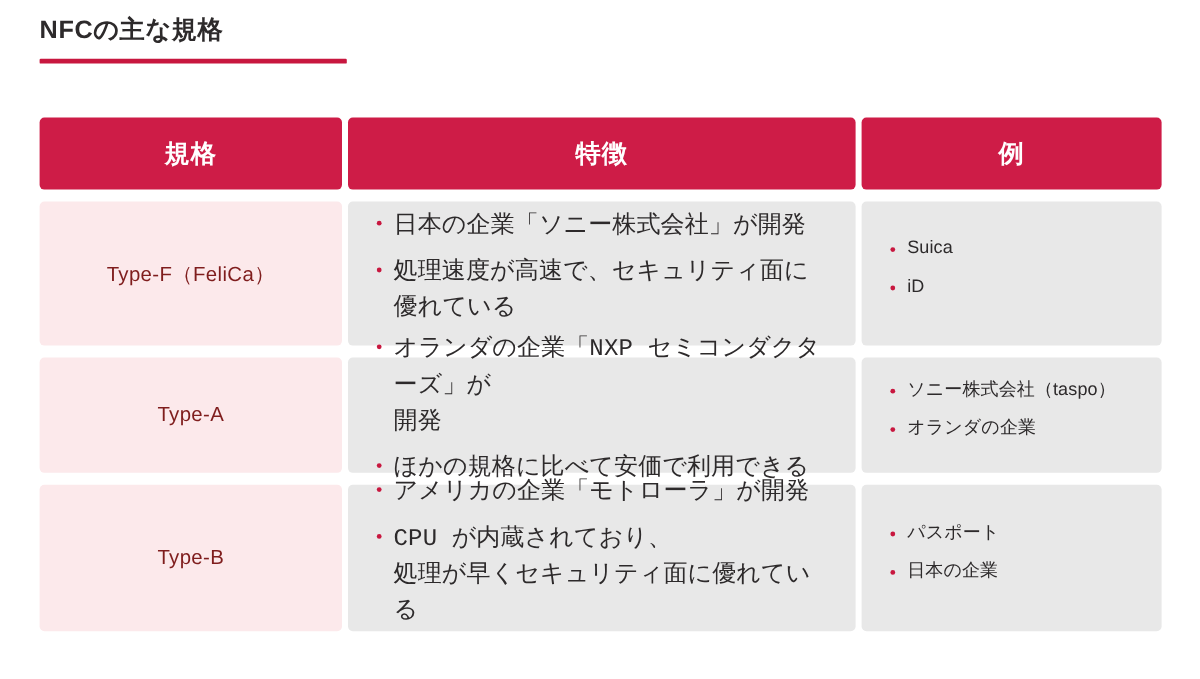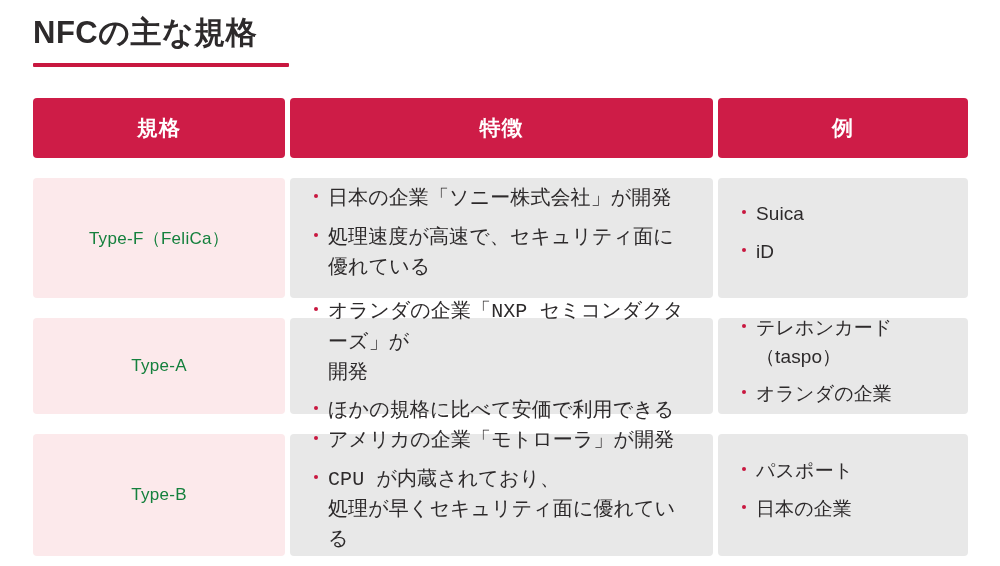--- a/index.html
+++ b/index.html
@@ -22,21 +22,21 @@
   }
 
   
   .title-block {
     position: absolute;
     left: 33px;
     top: 12px;
     width: 600px;
   }
   .page-title {
-    font-size: 31px;
+    font-size: 21px;
     font-weight: bold;
     letter-spacing: 0.5px;
     color: #2d2a2b;
     line-height: 1.35;
     margin: 0;
     white-space: nowrap;
   }
   .title-rule {
     width: 256px;
     height: 4px;
@@ -46,21 +46,21 @@
   }
 
   
   .table {
     position: absolute;
     left: 33px;
     top: 98px;
     width: 935px;
     display: flex;
     flex-direction: column;
-    gap: 20px;
+    gap: 10px;
   }
   .row {
     display: flex;
     gap: 5px;
     width: 100%;
   }
   .cell {
     border-radius: 4px;
     box-sizing: border-box;
   }
@@ -82,21 +82,21 @@
   }
 
   
   .body-row .cell-spec {
     background: #fce9eb;
     display: flex;
     align-items: center;
     justify-content: center;
     text-align: center;
     font-size: 17px;
-    color: #15803d;
+    color: #7f1d1d;
     letter-spacing: 0.3px;
   }
   .body-row .cell-feat,
   .body-row .cell-ex {
     background: #e8e8e8;
     display: flex;
     flex-direction: column;
     justify-content: center;
     padding: 10px 20px 10px 22px;
   }
@@ -126,21 +126,21 @@
     top: 10px;
     width: 4px;
     height: 4px;
     border-radius: 50%;
     background: #c8173f;
   }
   .bullet-item .cont {
     display: block;
   }
   .cell-ex .bullet-item {
-    font-size: 19px;
+    font-size: 15px;
     margin-bottom: 9px;
   }
   .cell-feat .bullet-item {
     margin-bottom: 8px;
   }
 </style>
 </head>
 <body>
 
 <div class="slide">
@@ -192,21 +192,21 @@
             <span class="cont">開発</span>
           </li>
           <li class="bullet-item">
             <span class="cont">ほかの規格に比べて安価で利用できる</span>
           </li>
         </ul>
       </div>
       <div class="cell col-ex cell-ex">
         <ul class="bullet-list">
           <li class="bullet-item">
-            <span class="cont">テレホンカード（taspo）</span>
+            <span class="cont">ソニー株式会社（taspo）</span>
           </li>
           <li class="bullet-item">
             <span class="cont">オランダの企業</span>
           </li>
         </ul>
       </div>
     </div>
 
     <div class="row body-row r3">
       <div class="cell col-spec cell-spec">Type-B</div>

